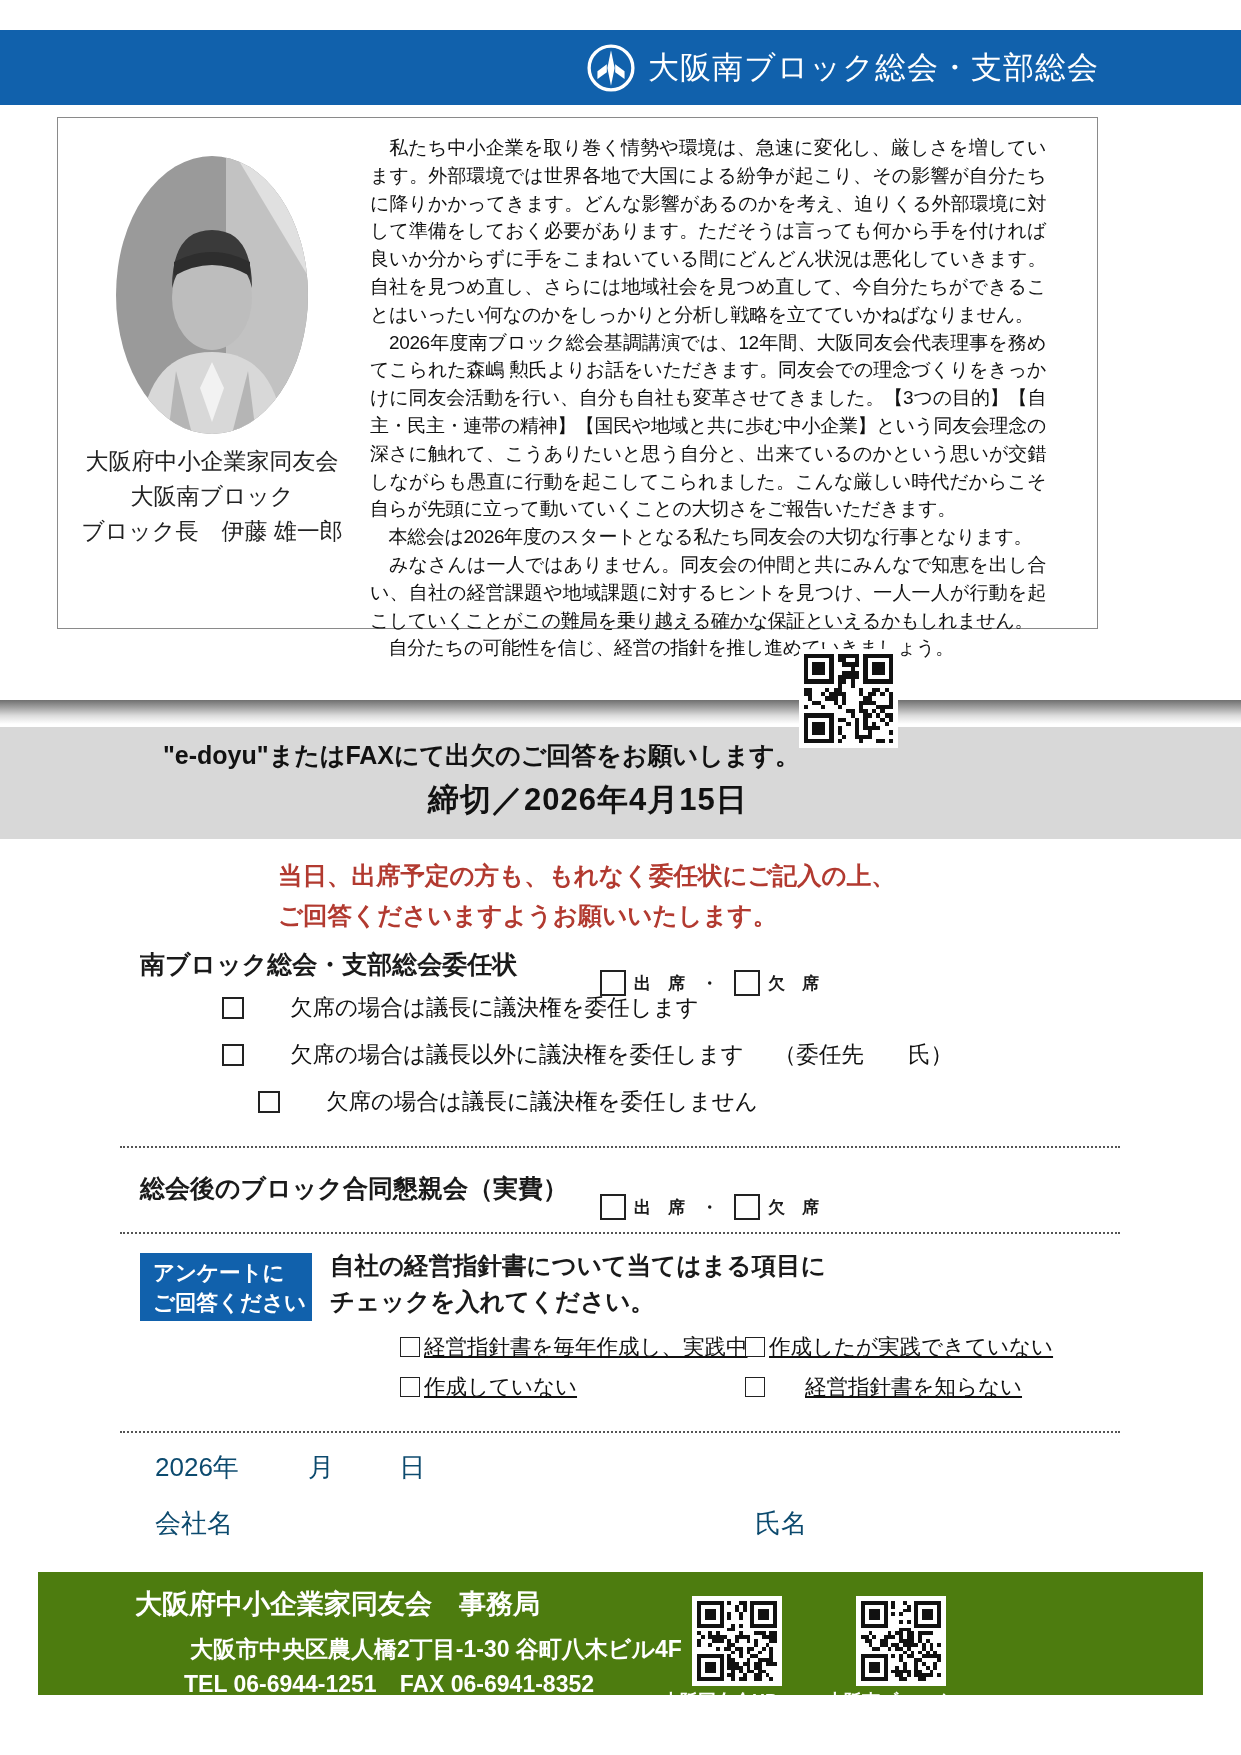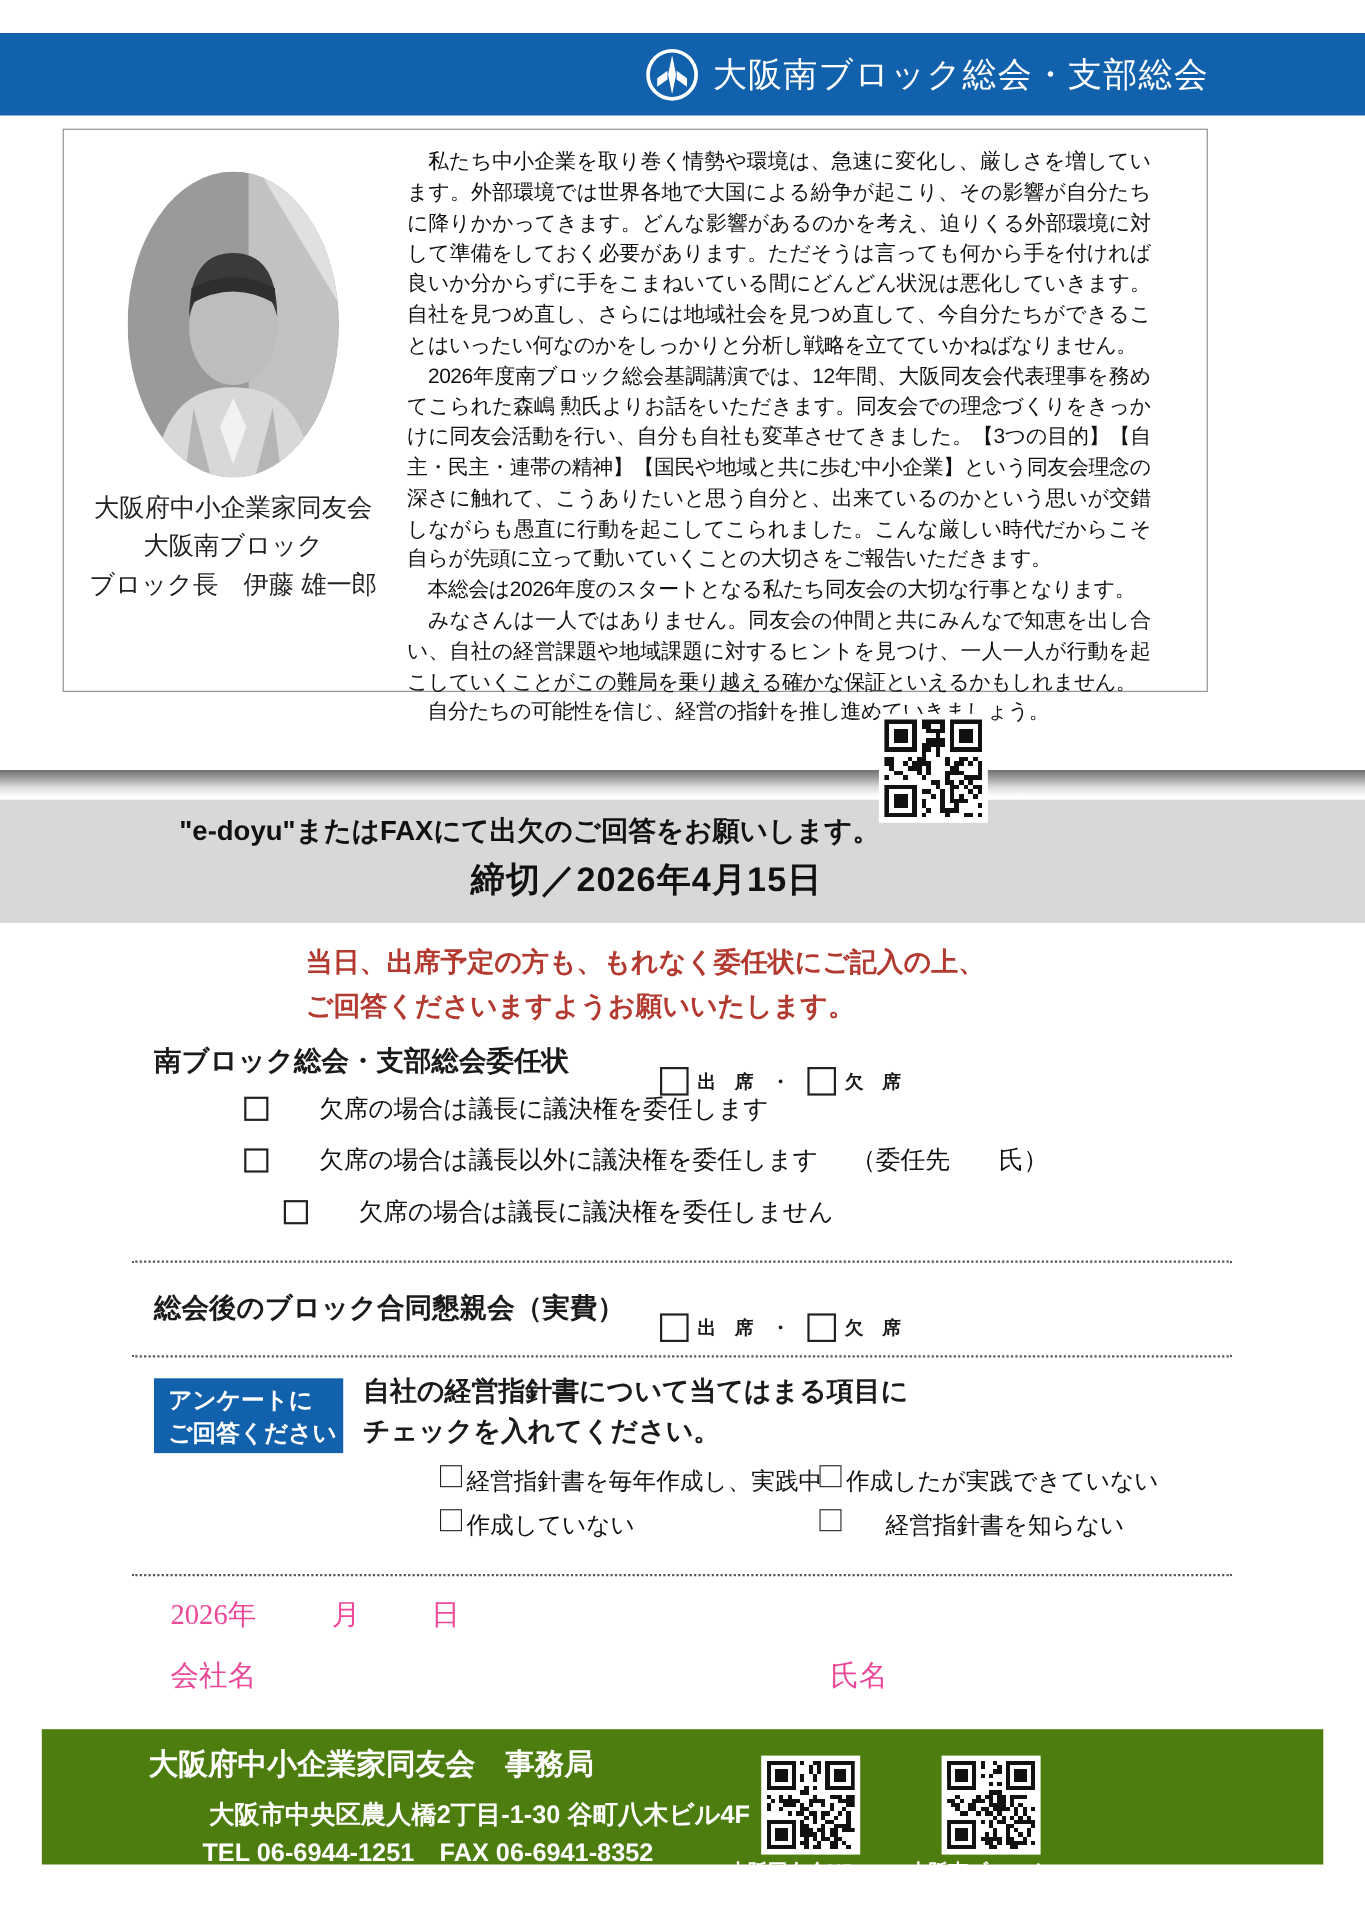--- a/index.html
+++ b/index.html
@@ -50,26 +50,26 @@
   .proxy-to-suffix { position:absolute; left:686px; top:0; }
 
   .divider { position:absolute; left:120px; width:1000px; border-top:2px dotted #555; }
   .div1 { top:1146px; } .div2 { top:1232px; } .div3 { top:1431px; }
 
   .party-title { position:absolute; left:140px; top:1172px; font-size:25px; font-weight:700; }
 
   .survey-badge { position:absolute; left:140px; top:1253px; width:172px; height:68px; background:#1161ac;
                   color:#fff; font-size:21.5px; font-weight:700; line-height:30px; padding:5px 0 0 13px; }
   .survey-instruction { position:absolute; left:330px; top:1248px; font-size:24.5px; font-weight:700; line-height:36px; }
-  .survey-opt { position:absolute; display:flex; font-size:21.5px; color:#111; }
+  .survey-opt { position:absolute; display:flex; align-items:center; font-size:21.5px; color:#111;text-decoration:underline; }
   .survey-opt .cb { margin-right:4px; }
   .so1 { left:400px; top:1332px; } .so2 { left:745px; top:1332px; }
   .so3 { left:400px; top:1372px; } .so4 { left:745px; top:1372px;gap:36px; }
 
-  .serif-row { position:absolute; font-family:Liberation Serif, serif; font-size:26px; color:#ec4899;text-align:right; }
+  .serif-row { position:absolute; font-family:Liberation Sans, sans-serif; font-size:26px; color:#0c4a6e;text-align:right; }
   .date-row { left:155px; top:1450px; }
   .date-row .gap1 { margin-left:62px; } .date-row .gap2 { margin-left:58px; }
   .company-label { left:155px; top:1506px; }
   .name-label { left:755px; top:1506px; }
 
   
   .footer { position:absolute; left:38px; top:1572px; width:1165px; height:123px; background:#4d7c0f; color:#fff; }
   .footer-org { position:absolute; left:97px; top:14px; font-size:27px; font-weight:700; }
   .footer-address { position:absolute; left:152px; top:62px; font-size:23px; font-weight:700; }
   .footer-telfax { position:absolute; left:146px; top:97px; font-size:23px; font-weight:700; }

